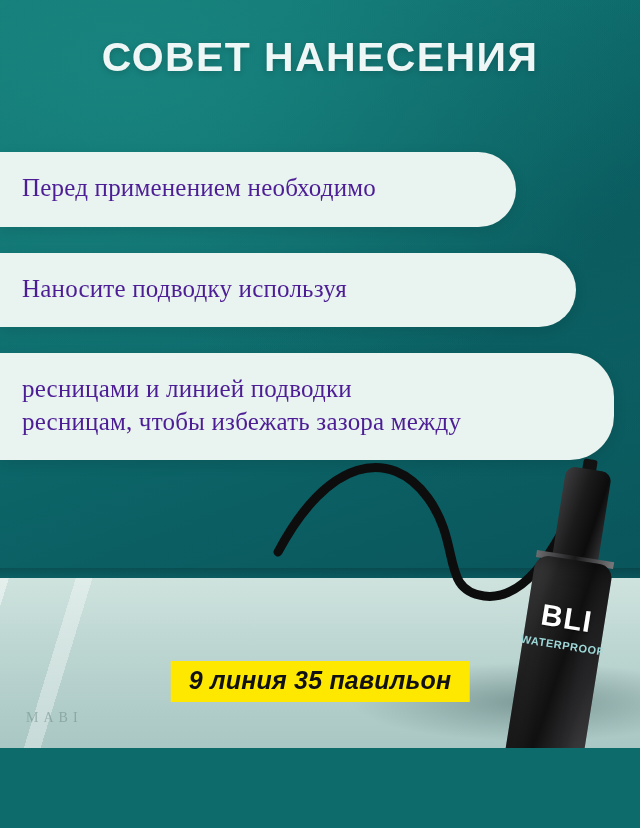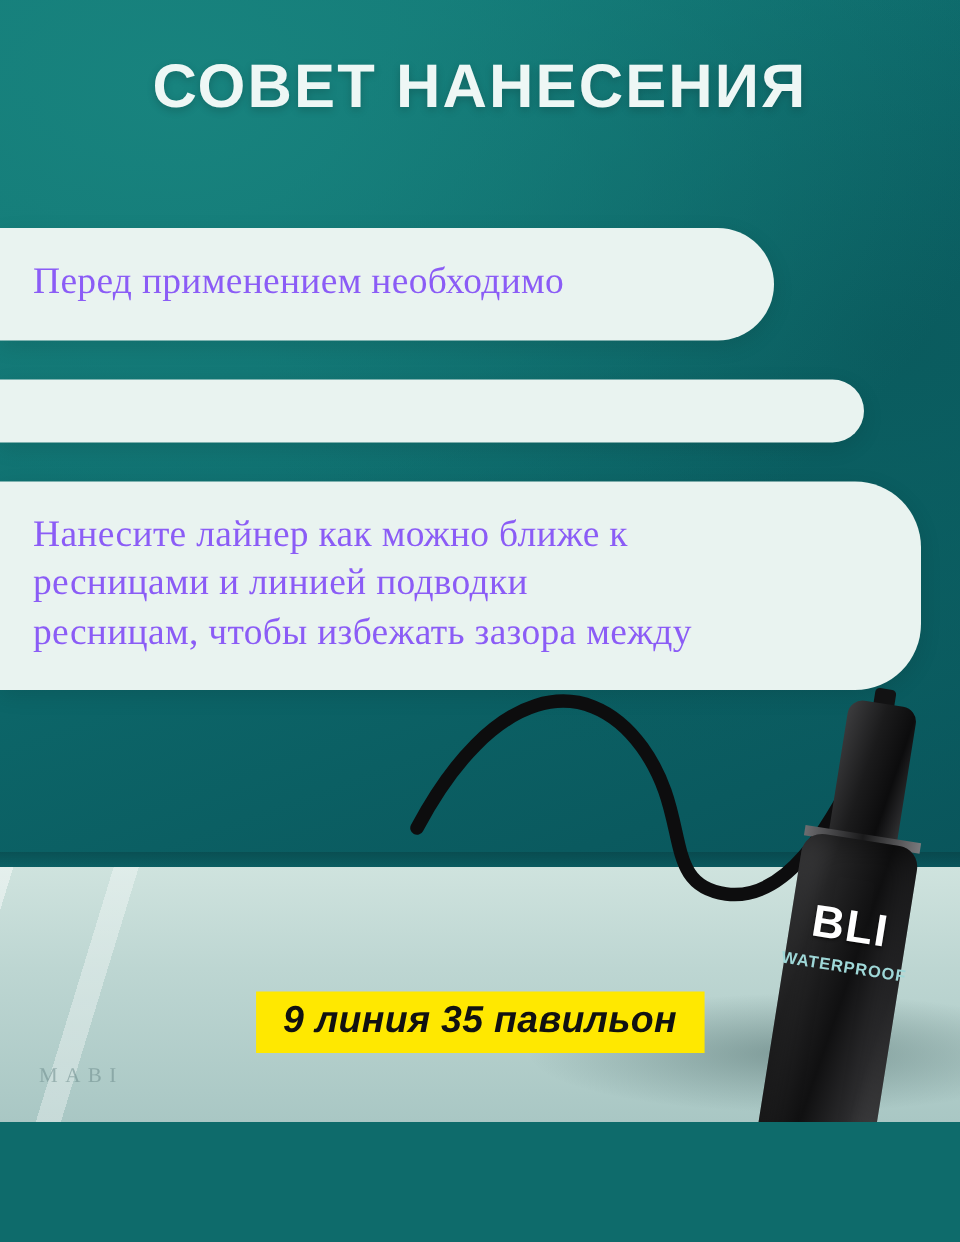--- a/index.html
+++ b/index.html
@@ -24,21 +24,21 @@
     font-size:41px;
     letter-spacing:1.4px;
     color:#eef7f5;
     text-shadow:0 2px 6px rgba(0,0,0,.18);
   }
   
   .cards{position:absolute;left:0;top:152px;width:640px;}
   .card{
     position:relative;
     background:#e9f3f0;
-    color:#8b5cf6;
+    color:#4c1d95;
     border-radius:0 44px 44px 0;
     box-shadow:0 4px 14px rgba(0,0,0,.10);
     padding:20px 30px 22px 22px;
     margin-bottom:26px;
     line-height:1.30;
     font-size:25px;
     letter-spacing:.2px;
     font-family:Liberation Serif, serif;
   }
   .card.c1{width:464px;}
@@ -132,24 +132,24 @@
 
   <div class="title">СОВЕТ НАНЕСЕНИЯ</div>
 
   <div class="cards">
 
     <div class="card c1">
       <span class="ln">Перед применением необходимо</span>
     </div>
 
     <div class="card c2">
+      <span class="ln">Наносите подводку используя</span>
     </div>
 
     <div class="card c3">
-      <span class="ln">Нанесите лайнер как можно ближе к</span>
       <span class="ln">ресницами и линией подводки</span>
       <span class="ln">ресницам, чтобы избежать зазора между</span>
     </div>
 
   </div>
 
   <div class="wall-edge"></div>
 
   <div class="floor">
     <div class="floor-shadow"></div>

